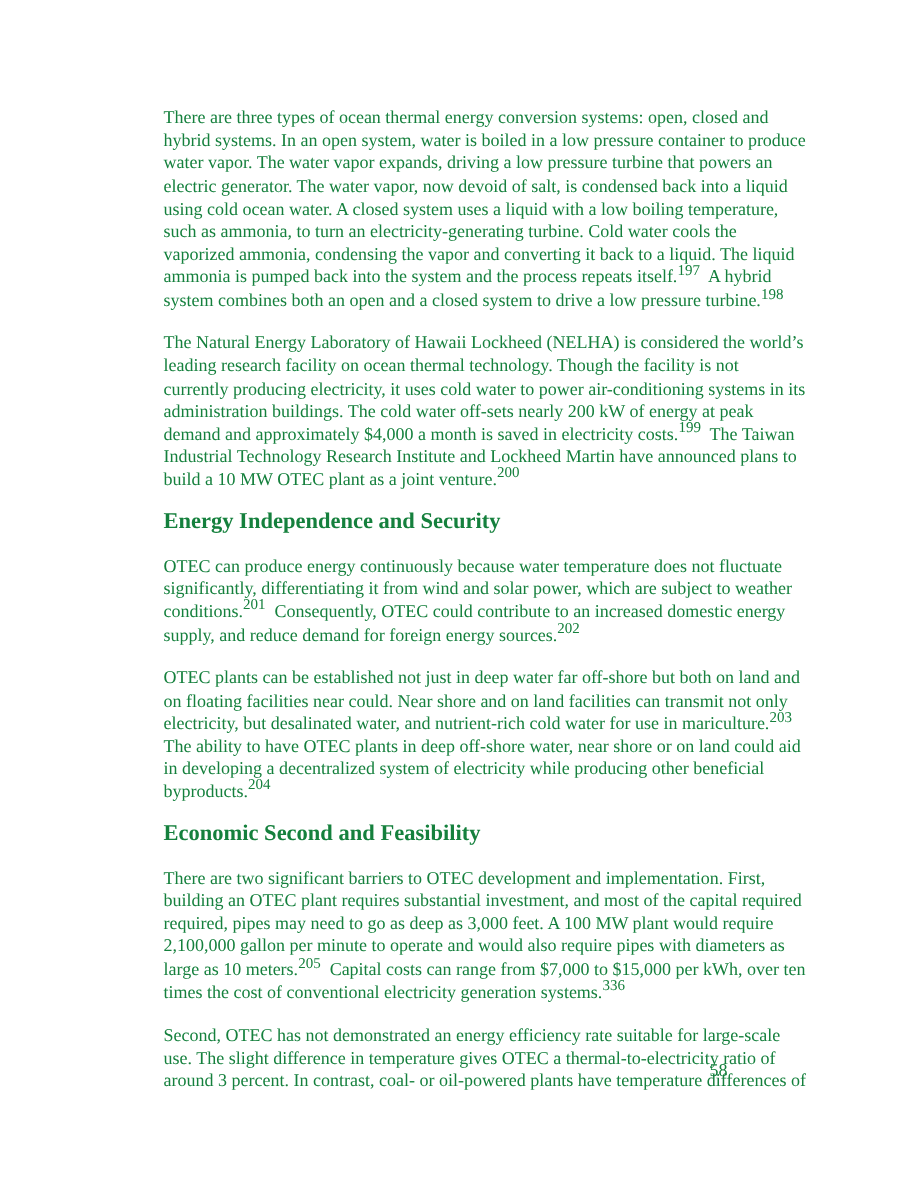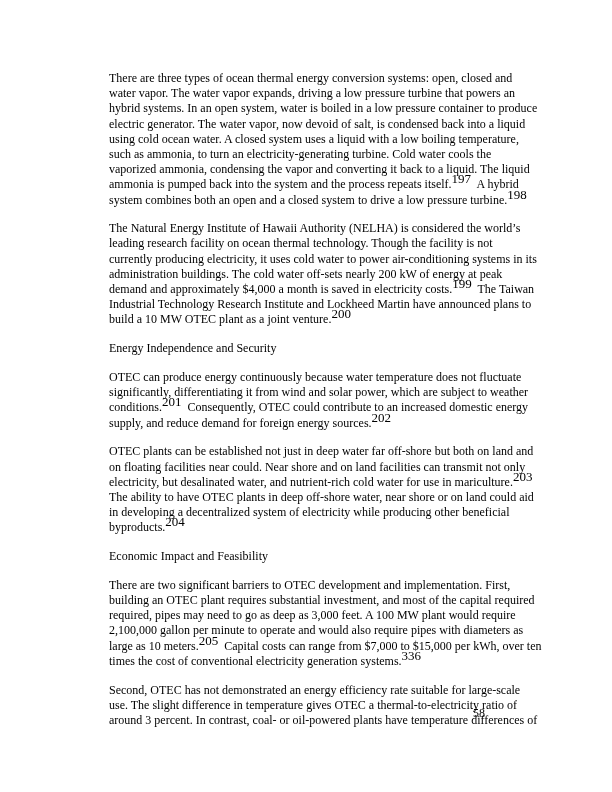--- a/index.html
+++ b/index.html
@@ -1,54 +1,54 @@
 <!DOCTYPE html>
 <html><head>
 <meta charset="utf-8">
 <style>
   html, body { margin: 0; padding: 0; background: #ffffff; }
   body { width: 612px; height: 792px; position: relative; overflow: hidden; }
   .page {
     position: absolute; left: 0; top: 0; width: 612px; height: 792px;
-    background: #ffffff; color: #000000;
+    background: #ffffff; color: #15803d;
     font-family: "Liberation Serif", "DejaVu Serif", serif;
   }
   .content { position: absolute; left: 109px; top: 71px; width: 430px; }
   .para { margin: 0 0 13.6px 0; }
   .line {
     display: block; white-space: nowrap;
     font-size: 12px; line-height: 15.2px; height: 15.2px;
   }
-  .heading { font-weight: normal; font-size: 12px; line-height: 15.2px; margin: 0 0 13.6px 0; }
-  sup { font-size: 13px; line-height: 0; vertical-align: 5px; }
+  .heading { font-weight: bold; font-size: 15px; line-height: 15.2px; margin: 0 0 13.6px 0; }
+  sup { font-size: 10px; line-height: 0; vertical-align: 5px; }
   .page-number {
     position: absolute; left: 0; width: 485px; top: 706px; text-align: right;
     font-size: 12px; line-height: 15px;
   }
 </style>
 </head>
 <body>
 
 <div class="page">
   <div class="content">
 
     <div class="para">
       <span class="line">There are three types of ocean thermal energy conversion systems:  open, closed and</span>
+      <span class="line">hybrid systems.  In an open system, water is boiled in a low pressure container to produce</span>
       <span class="line">water vapor.  The water vapor expands, driving a low pressure turbine that powers an</span>
-      <span class="line">hybrid systems.  In an open system, water is boiled in a low pressure container to produce</span>
       <span class="line">electric generator.  The water vapor, now devoid of salt, is condensed back into a liquid</span>
       <span class="line">using cold ocean water.  A closed system uses a liquid with a low boiling temperature,</span>
       <span class="line">such as ammonia, to turn an electricity-generating turbine.  Cold water cools the</span>
       <span class="line">vaporized ammonia, condensing the vapor and converting it back to a liquid.  The liquid</span>
       <span class="line"><span>ammonia is pumped back into the system and the process repeats itself.</span><sup>197</sup><span style="white-space:pre">  A hybrid</span></span>
       <span class="line"><span>system combines both an open and a closed system to drive a low pressure turbine.</span><sup>198</sup></span>
     </div>
 
     <div class="para">
-      <span class="line">The Natural Energy Institute of Hawaii Authority (NELHA) is considered the world’s</span>
+      <span class="line">The Natural Energy Laboratory of Hawaii Lockheed (NELHA) is considered the world’s</span>
       <span class="line">leading research facility on ocean thermal technology.  Though the facility is not</span>
       <span class="line">currently producing electricity, it uses cold water to power air-conditioning systems in its</span>
       <span class="line">administration buildings.  The cold water off-sets nearly 200 kW of energy at peak</span>
       <span class="line"><span>demand and approximately $4,000 a month is saved in electricity costs.</span><sup>199</sup><span style="white-space:pre">  The Taiwan</span></span>
       <span class="line">Industrial Technology Research Institute and Lockheed Martin have announced plans to</span>
       <span class="line"><span>build a 10 MW OTEC plant as a joint venture.</span><sup>200</sup></span>
     </div>
 
     <div class="heading">Energy Independence and Security</div>
 
@@ -61,21 +61,21 @@
 
     <div class="para">
       <span class="line">OTEC plants can be established not just in deep water far off-shore but both on land and</span>
       <span class="line">on floating facilities near could. Near shore and on land facilities can transmit not only</span>
       <span class="line"><span>electricity, but desalinated water, and nutrient-rich cold water for use in mariculture.</span><sup>203</sup></span>
       <span class="line">The ability to have OTEC plants in deep off-shore water, near shore or on land could aid</span>
       <span class="line">in developing a decentralized system of electricity while producing other beneficial</span>
       <span class="line"><span>byproducts.</span><sup>204</sup></span>
     </div>
 
-    <div class="heading">Economic Impact and Feasibility</div>
+    <div class="heading">Economic Second and Feasibility</div>
 
     <div class="para">
       <span class="line">There are two significant barriers to OTEC development and implementation.  First,</span>
       <span class="line">building an OTEC plant requires substantial investment, and most of the capital required</span>
       <span class="line">required, pipes may need to go as deep as 3,000 feet.  A 100 MW plant would require</span>
       <span class="line">2,100,000 gallon per minute to operate and would also require pipes with diameters as</span>
       <span class="line"><span>large as 10 meters.</span><sup>205</sup><span style="white-space:pre">  Capital costs can range from $7,000 to $15,000 per kWh, over ten</span></span>
       <span class="line"><span>times the cost of conventional electricity generation systems.</span><sup>336</sup></span>
     </div>
 

